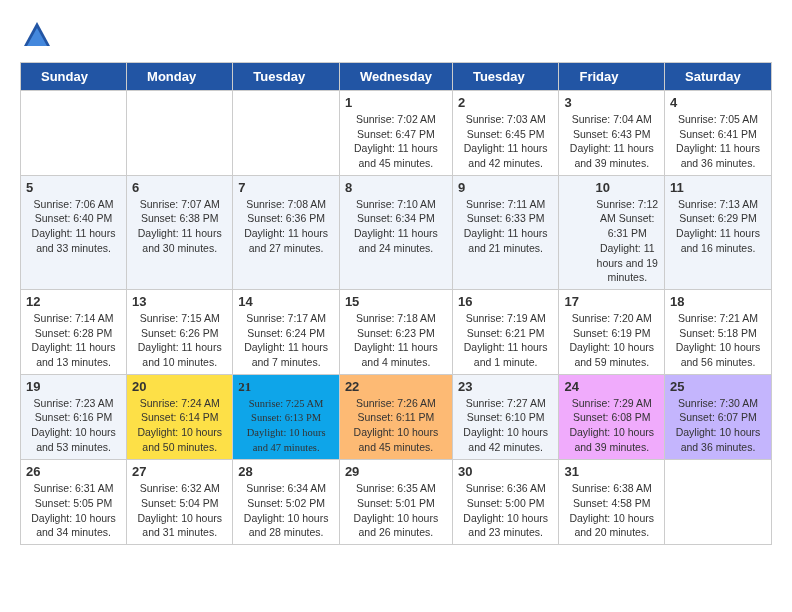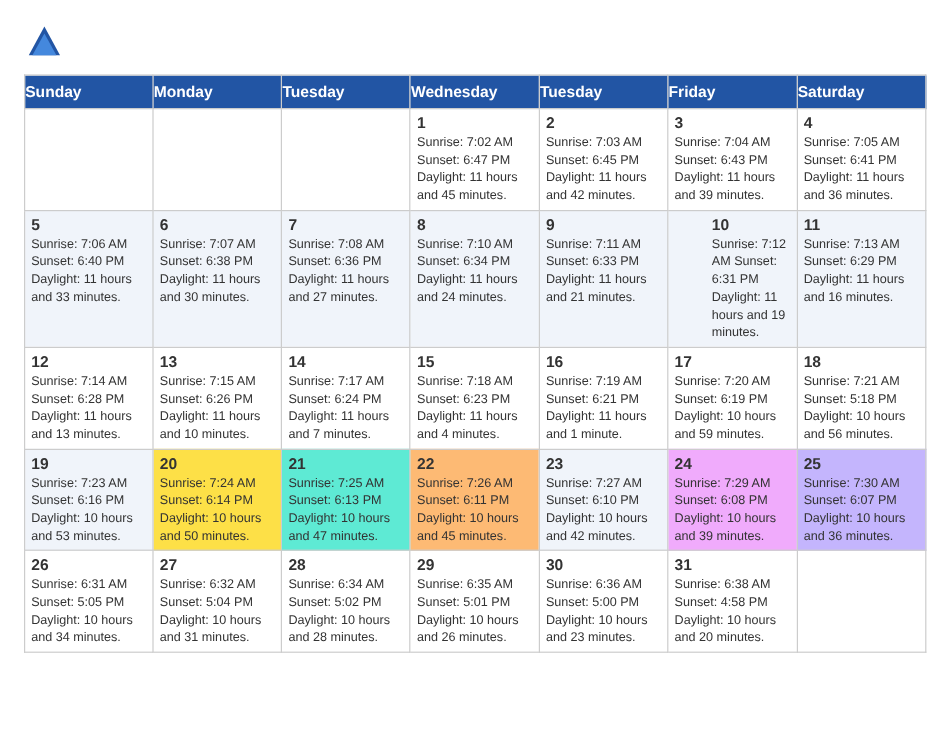--- a/index.html
+++ b/index.html
@@ -54,21 +54,21 @@
     }
     .calendar {
       width: 100%;
       border-collapse: collapse;
     }
     .calendar th {
       background: #2255a4;
       color: #fff;
       font-size: 13px;
       font-weight: bold;
-      padding: 6px 0;
+      padding: 6px 20px;
       text-align: left;
       border: 1px solid #ccc;
     }
     .calendar td {
       border: 1px solid #ccc;
       vertical-align: top;
       padding: 4px 5px;
       font-size: 11px;
       color: #333;
       width: 108px;
@@ -80,20 +80,21 @@
     }
     .day-number {
       font-size: 13px;
       font-weight: bold;
       margin-bottom: 2px;
     }
     .day-info {
       font-size: 10.5px;
       line-height: 1.4;
       color: #333;
+      text-align: center;
     }
     .empty-cell {
       background: #f9f9f9;
     }
   </style>
 </head>
 <body>
 
 <div class="header">
   <div class="logo">
@@ -250,21 +251,21 @@
           <div class="day-info">Sunrise: 7:23 AM
 Sunset: 6:16 PM
 Daylight: 10 hours and 53 minutes.</div>
         </td>
         <td style="background: #fde047;">
           <div class="day-number">20</div>
           <div class="day-info">Sunrise: 7:24 AM
 Sunset: 6:14 PM
 Daylight: 10 hours and 50 minutes.</div>
         </td>
-        <td style="background: #5eead4;">
+        <td style="background: #0ea5e9; font-family: Liberation Serif, serif;">
           <div class="day-number">21</div>
           <div class="day-info">Sunrise: 7:25 AM
 Sunset: 6:13 PM
 Daylight: 10 hours and 47 minutes.</div>
         </td>
         <td style="background: #fdba74;">
           <div class="day-number">22</div>
           <div class="day-info">Sunrise: 7:26 AM
 Sunset: 6:11 PM
 Daylight: 10 hours and 45 minutes.</div>

